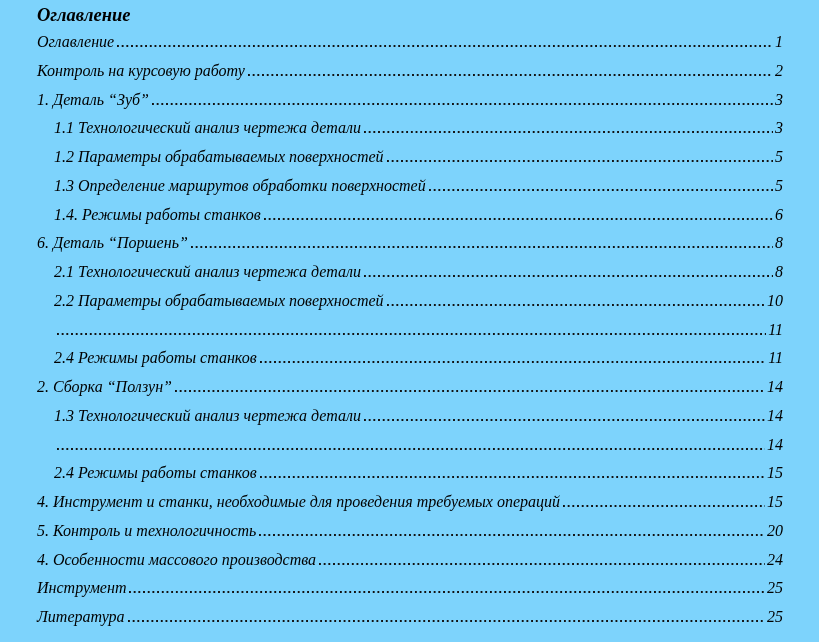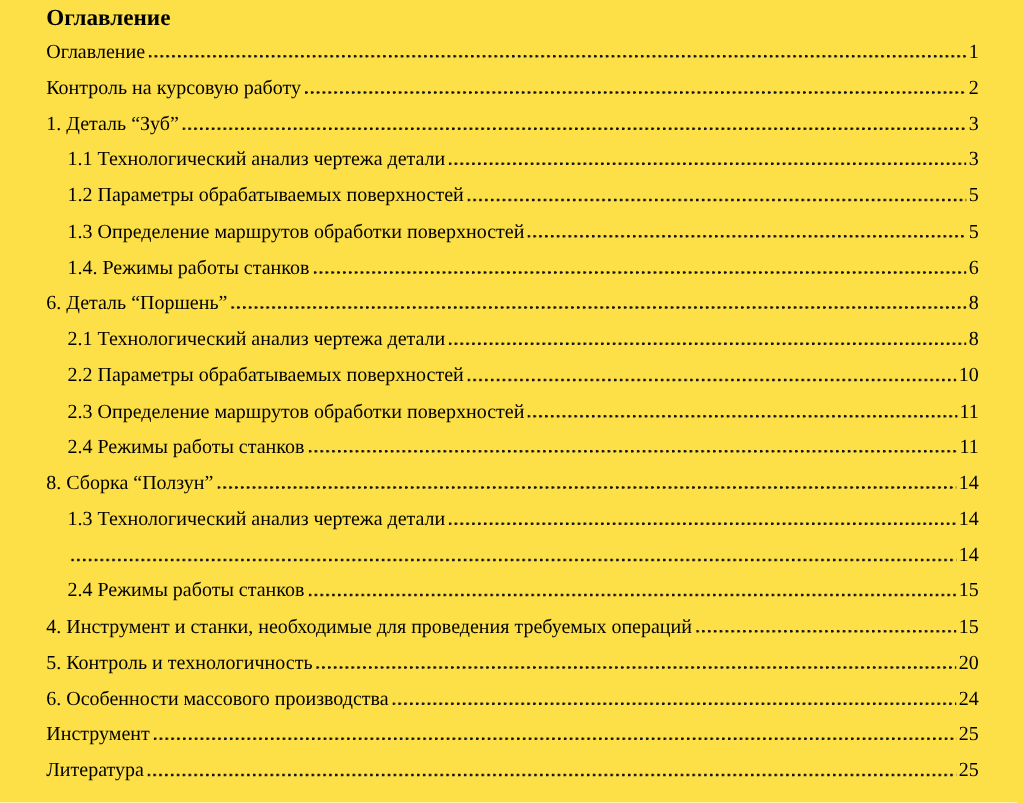--- a/index.html
+++ b/index.html
@@ -5,25 +5,26 @@
   html, body {
     margin: 0;
     padding: 0;
     background: #ffffff;
   }
   .page {
     position: relative;
     width: 819px;
     height: 642px;
     box-sizing: border-box;
-    background: #fde047;
+    background: #7dd3fc;
     padding: 3px 36px 0 37px;
     font-family: "Liberation Serif", "DejaVu Serif", serif;
     color: #000000;
     overflow: hidden;
+    font-style: italic;
   }
   .doc-title {
     margin: 0;
     font-size: 18.5px;
     font-weight: bold;
     line-height: 25px;
     white-space: nowrap;
   }
   .toc {
     margin: 0;
@@ -108,31 +109,30 @@
     <span class="toc-label">2.1 Технологический анализ чертежа детали</span>
     <span class="leader"></span>
     <span class="toc-page">8</span>
   </div>
       <div class="toc-row level-1">
     <span class="toc-label">2.2 Параметры обрабатываемых поверхностей</span>
     <span class="leader"></span>
     <span class="toc-page">10</span>
   </div>
       <div class="toc-row level-1">
-    <span class="toc-label">2.3 Определение маршрутов обработки поверхностей</span>
     <span class="leader"></span>
     <span class="toc-page">11</span>
   </div>
       <div class="toc-row level-1">
     <span class="toc-label">2.4 Режимы работы станков</span>
     <span class="leader"></span>
     <span class="toc-page">11</span>
   </div>
       <div class="toc-row">
-    <span class="toc-label">8. Сборка “Ползун”</span>
+    <span class="toc-label">2. Сборка “Ползун”</span>
     <span class="leader"></span>
     <span class="toc-page">14</span>
   </div>
       <div class="toc-row level-1">
     <span class="toc-label">1.3 Технологический анализ чертежа детали</span>
     <span class="leader"></span>
     <span class="toc-page">14</span>
   </div>
       <div class="toc-row level-1">
     <span class="leader"></span>
@@ -147,21 +147,21 @@
     <span class="toc-label">4. Инструмент и станки, необходимые для проведения требуемых операций</span>
     <span class="leader"></span>
     <span class="toc-page">15</span>
   </div>
       <div class="toc-row">
     <span class="toc-label">5. Контроль и технологичность</span>
     <span class="leader"></span>
     <span class="toc-page">20</span>
   </div>
       <div class="toc-row">
-    <span class="toc-label">6. Особенности массового производства</span>
+    <span class="toc-label">4. Особенности массового производства</span>
     <span class="leader"></span>
     <span class="toc-page">24</span>
   </div>
       <div class="toc-row">
     <span class="toc-label">Инструмент</span>
     <span class="leader"></span>
     <span class="toc-page">25</span>
   </div>
       <div class="toc-row">
     <span class="toc-label">Литература</span>

